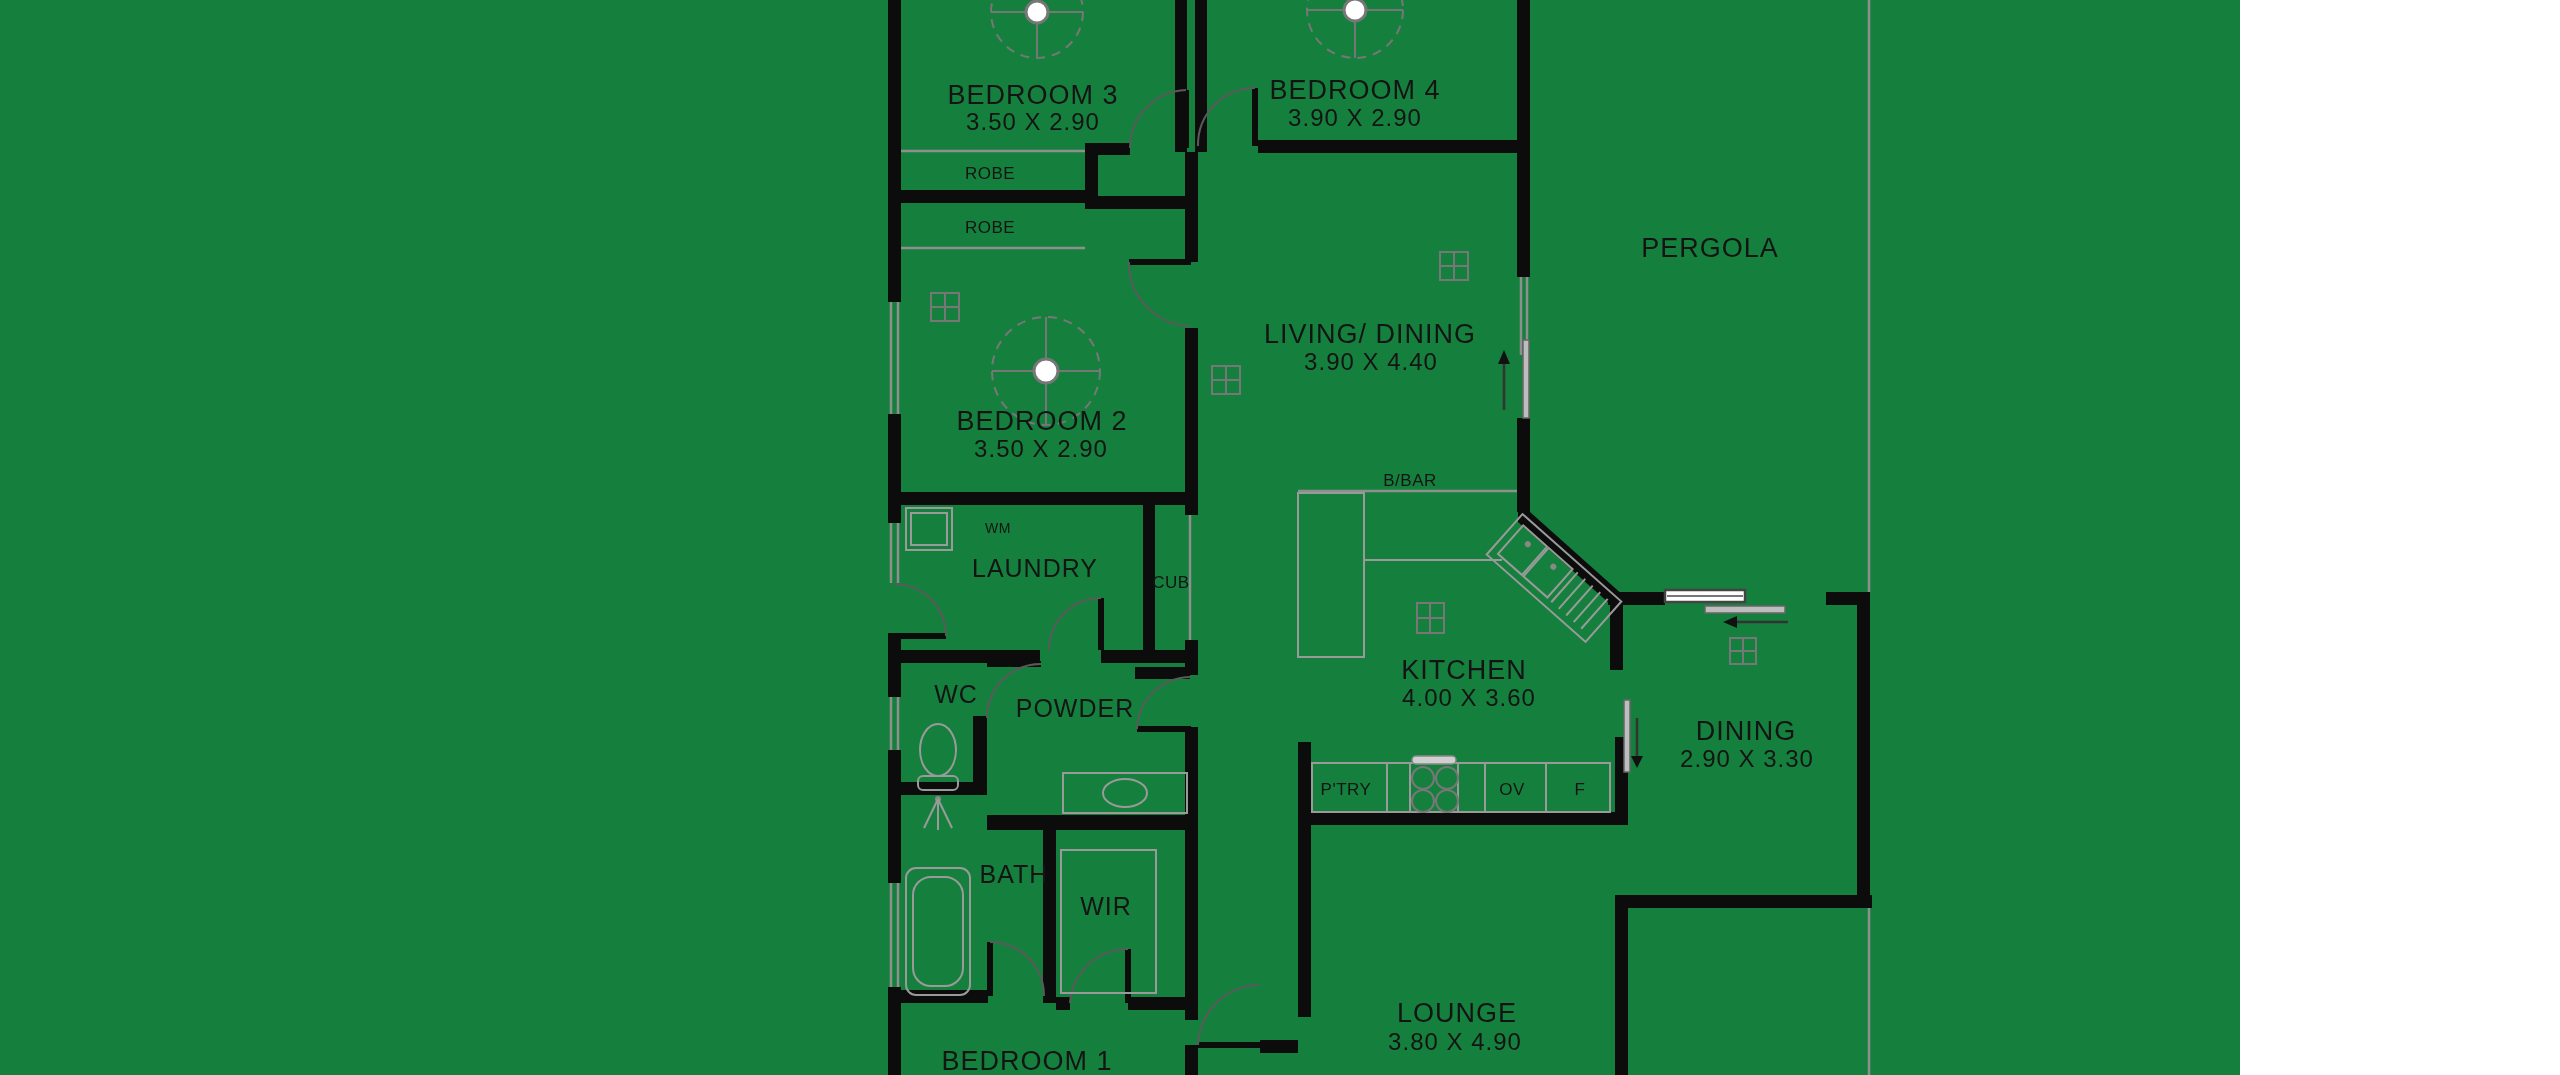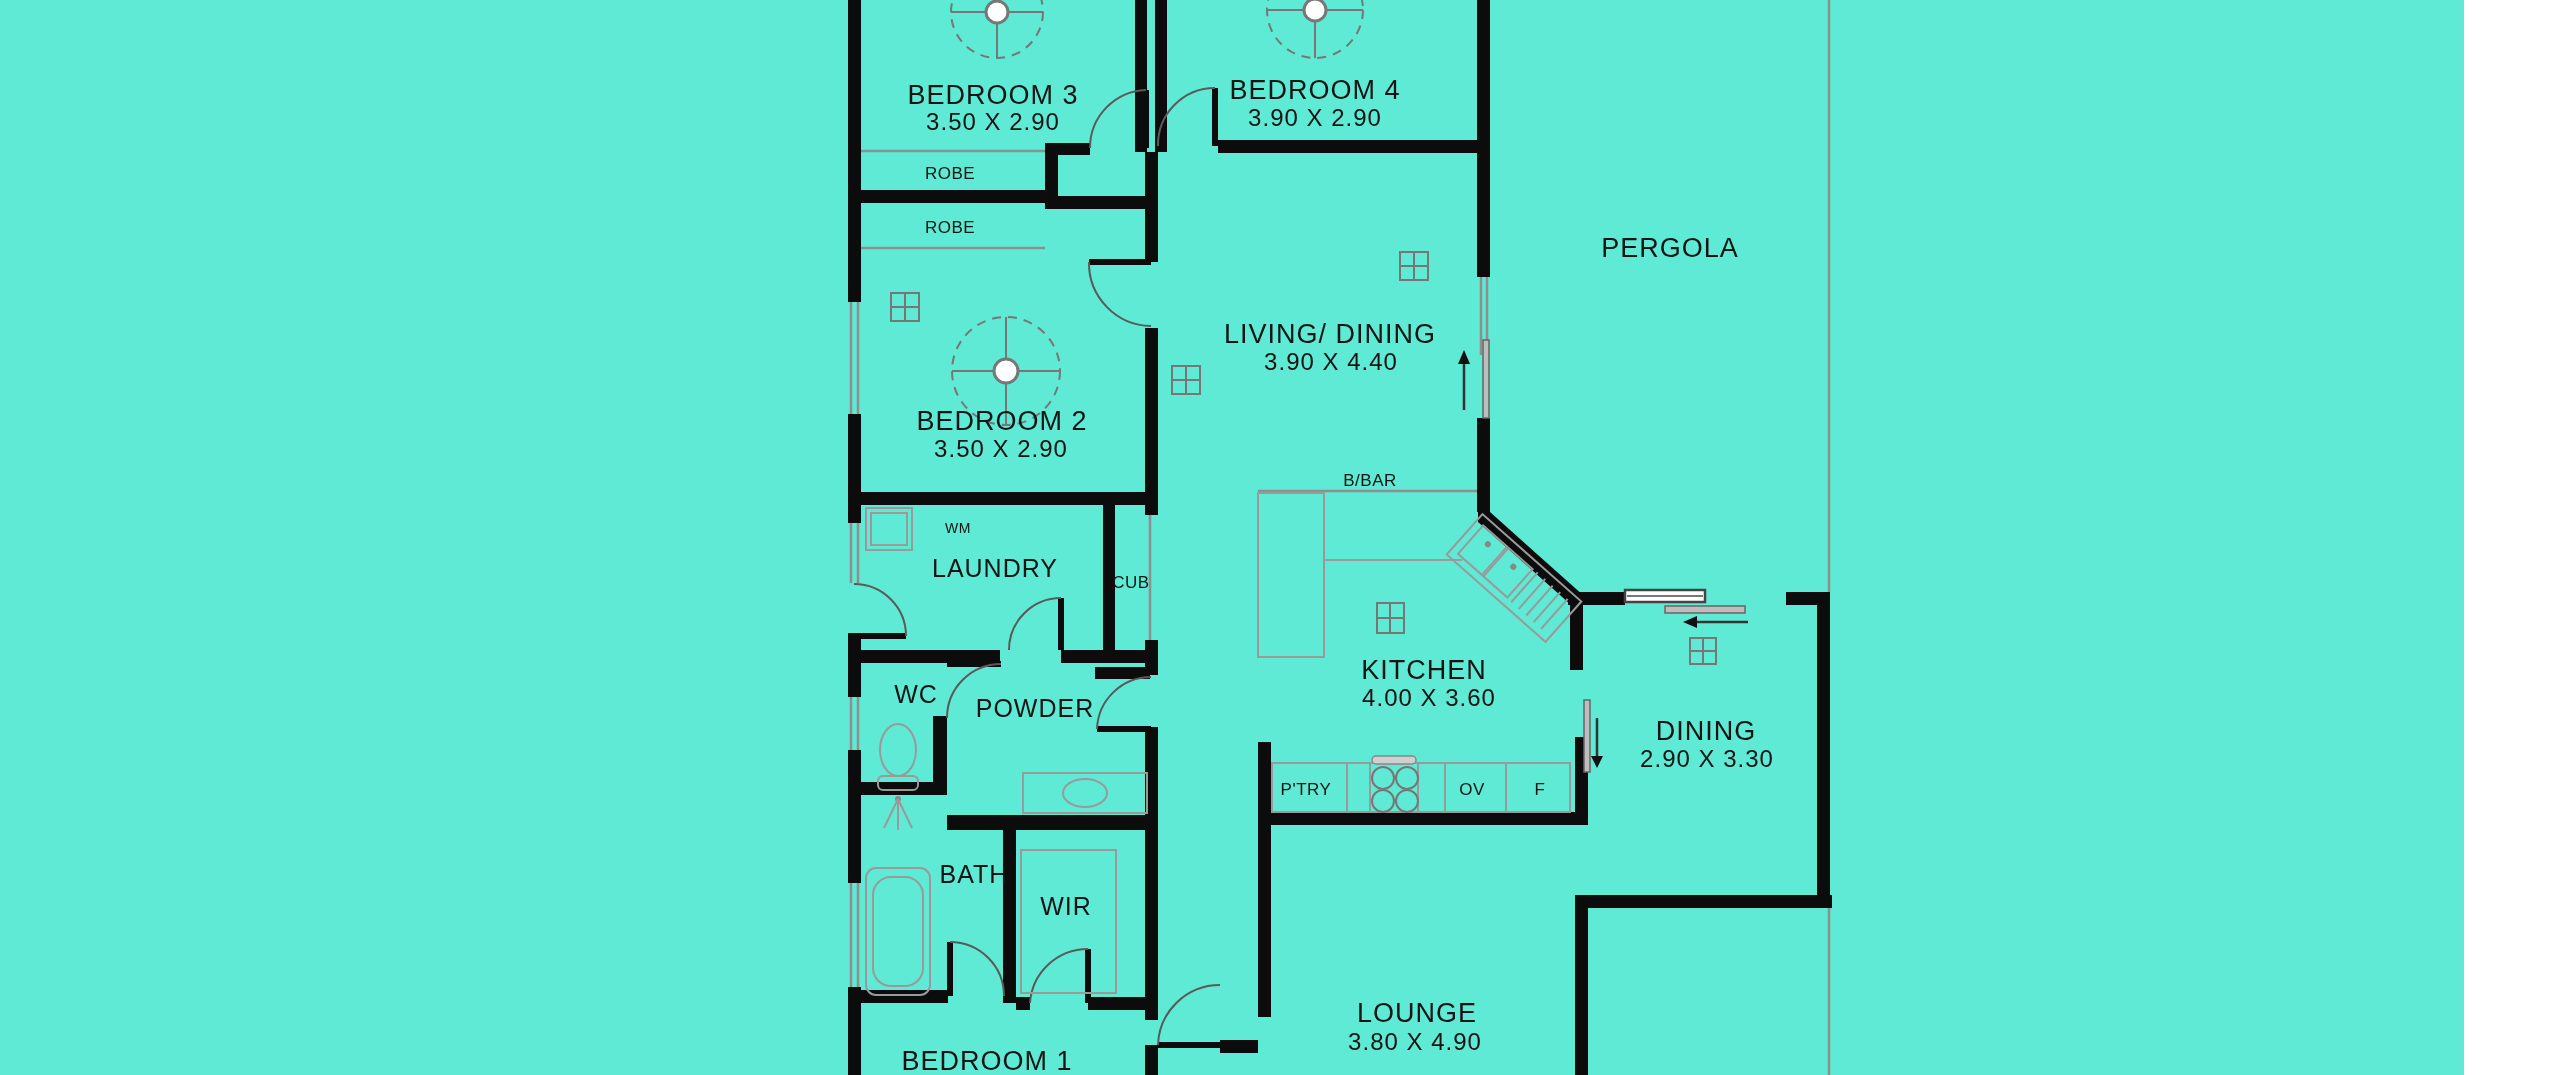--- a/index.html
+++ b/index.html
@@ -1,16 +1,16 @@
 <!DOCTYPE html>
 <html><head>
 <meta charset="utf-8">
 <style>
   html,body{margin:0;padding:0;background:#ffffff;}
-  .stage{width:2464px;height:1075px;position:relative;background:#5eead4;overflow:hidden;}
+  .stage{width:2200px;height:1075px;position:relative;background:#15803d;overflow:hidden;padding-left:40px;}
   svg{display:block;}
   text{font-family:"Liberation Sans","DejaVu Sans",sans-serif;fill:#141414;}
   .room-label{font-size:27px;letter-spacing:1px;}
   .dim-label{font-size:24px;letter-spacing:1px;}
   .mid-label{font-size:25px;letter-spacing:1px;}
   .small-label{font-size:17px;letter-spacing:0.5px;}
   .tiny-label{font-size:14px;letter-spacing:0.5px;}
   .wall{fill:#0c0c0c;stroke:none;}
   .thin{stroke:#8f8f8f;stroke-width:2.5;fill:none;}
   .fix{stroke:#9a9a9a;stroke-width:2;fill:none;}

